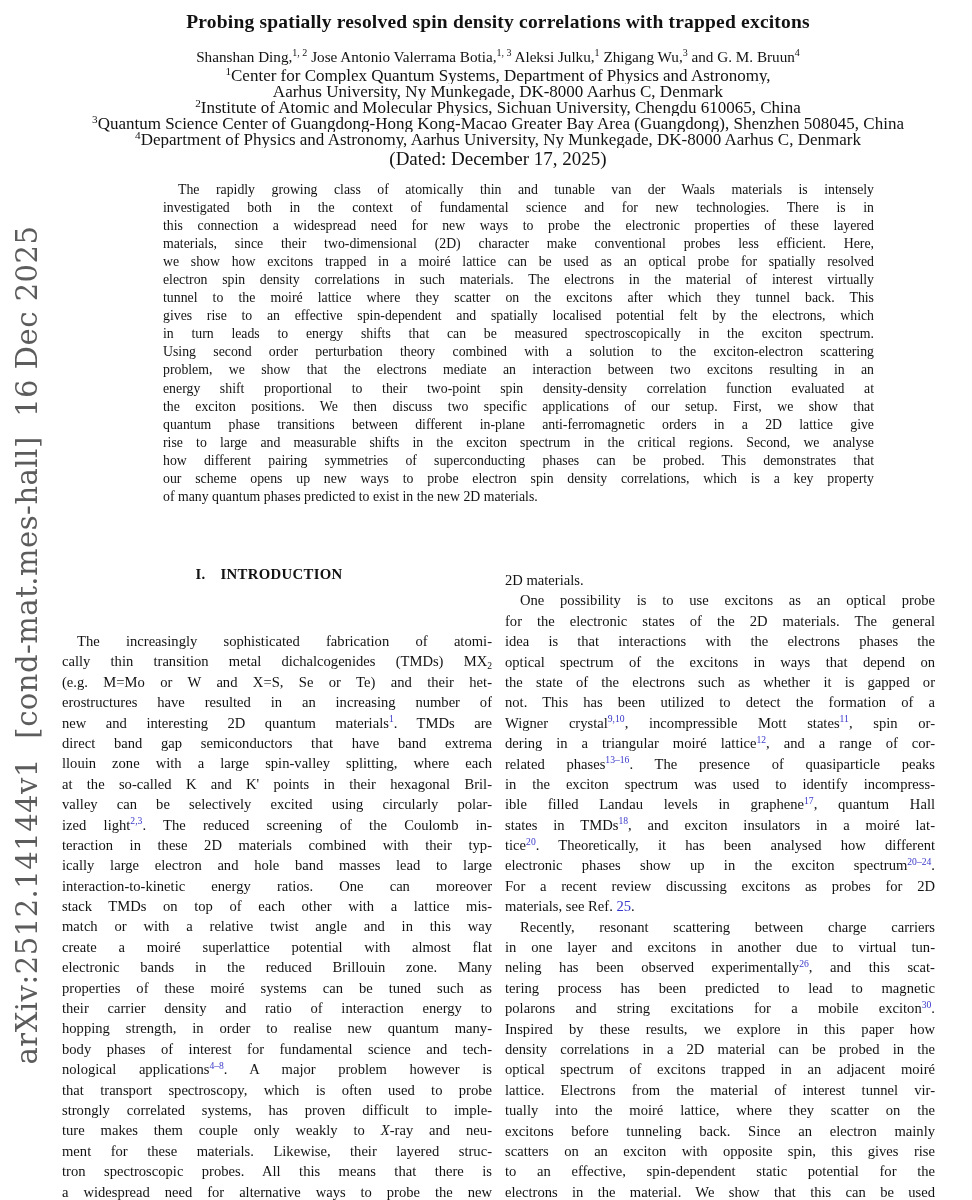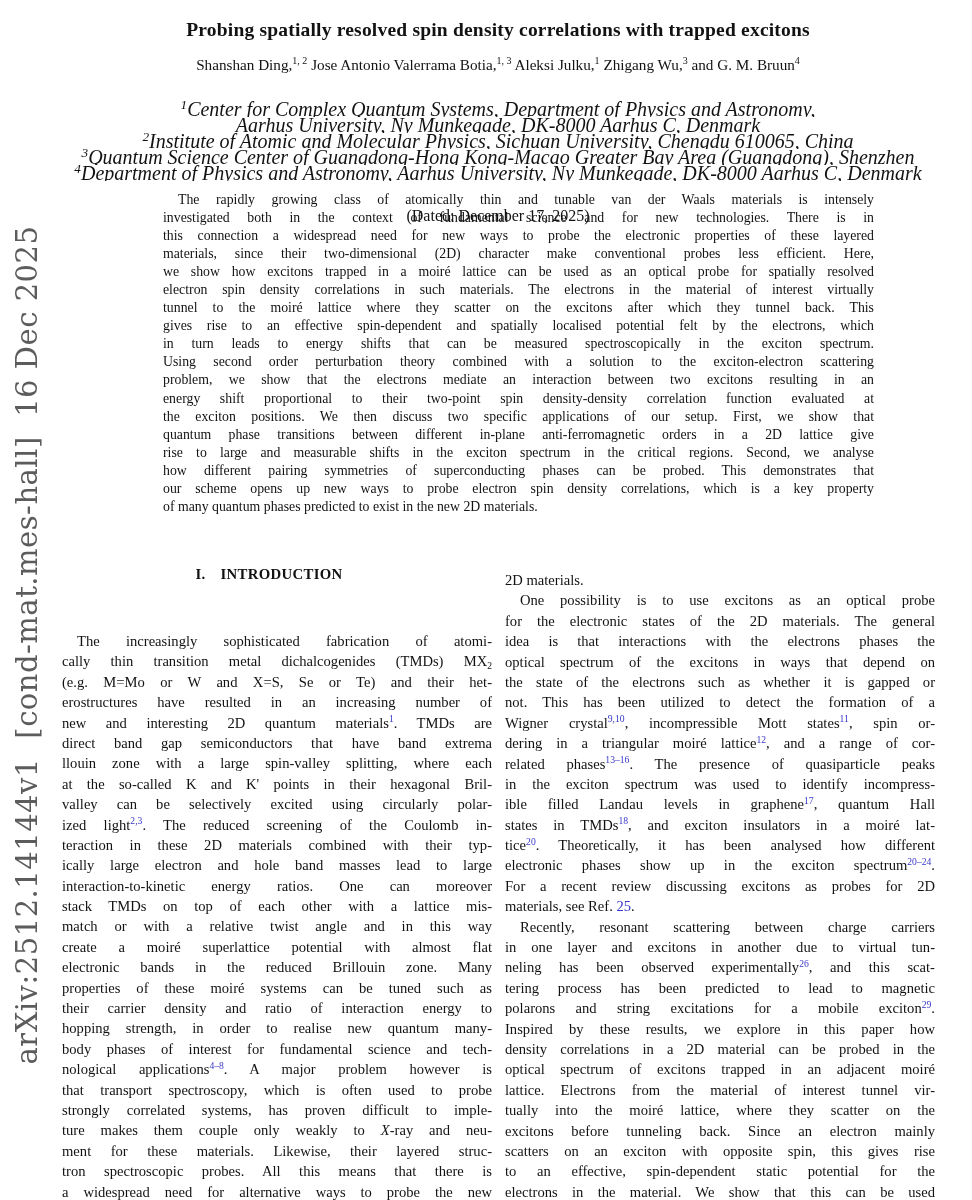--- a/index.html
+++ b/index.html
@@ -17,28 +17,28 @@
     transform:translate(-50%,-50%) rotate(-90deg);
     transform-origin:center center;
     white-space:pre;
     font-size:29px; letter-spacing:0.5px;
     color:#5c5c5c;
     font-family:"DejaVu Serif","Liberation Serif",serif;
   }
 
   
   .head { position:absolute; left:60px; top:0; width:876px; text-align:center; }
-  .title { margin-top:19px; font-size:19.5px; font-weight:bold; letter-spacing:0.2px; }
+  .title { margin-top:11px; font-size:19.5px; font-weight:bold; letter-spacing:0.2px; }
   .authors { margin-top:15px; font-size:15.2px; }
-  .affils { margin-top:27px; font-style:italic; font-size:20px; }
+  .affils { margin-top:2px; font-size:17px; }
   .affils .line { height:16px; line-height:16px; text-align:center; text-align-last:center; text-indent:0; }
-  .dated { margin-top:26px; font-size:16px; }
+  .dated { margin-top:0; font-size:19px; }
 
   
-  .abs { position:absolute; left:163px; top:191px; width:711px; font-size:13.8px; }
+  .abs { position:absolute; left:163px; top:181px; width:711px; font-size:13.8px; }
   .abs .line { height:18.05px; line-height:18.05px; }
 
   
   .line { text-align:justify; text-align-last:justify; overflow:hidden; }
   .line.end { text-align-last:left; }
   .line.indent { text-indent:15px; }
 
   
   .col { position:absolute; width:430px; font-size:14.6px; }
   .col .line { height:20.4px; line-height:20.4px; }
@@ -146,21 +146,21 @@
       <div class="line">ible filled Landau levels in graphene<sup class="ref">17</sup>, quantum Hall</div>
       <div class="line">states in TMDs<sup class="ref">18</sup>, and exciton insulators in a moiré lat-</div>
       <div class="line">tice<sup class="ref">20</sup>. Theoretically, it has been analysed how different</div>
       <div class="line">electronic phases show up in the exciton spectrum<sup class="ref">20–24</sup>.</div>
       <div class="line">For a recent review discussing excitons as probes for 2D</div>
       <div class="line end">materials, see Ref. <span class="ref">25</span>.</div>
       <div class="line indent">Recently, resonant scattering between charge carriers</div>
       <div class="line">in one layer and excitons in another due to virtual tun-</div>
       <div class="line">neling has been observed experimentally<sup class="ref">26</sup>, and this scat-</div>
       <div class="line">tering process has been predicted to lead to magnetic</div>
-      <div class="line">polarons and string excitations for a mobile exciton<sup class="ref">29</sup>.</div>
+      <div class="line">polarons and string excitations for a mobile exciton<sup class="ref">30</sup>.</div>
       <div class="line">Inspired by these results, we explore in this paper how</div>
       <div class="line">density correlations in a 2D material can be probed in the</div>
       <div class="line">optical spectrum of excitons trapped in an adjacent moiré</div>
       <div class="line">lattice. Electrons from the material of interest tunnel vir-</div>
       <div class="line">tually into the moiré lattice, where they scatter on the</div>
       <div class="line">excitons before tunneling back. Since an electron mainly</div>
       <div class="line">scatters on an exciton with opposite spin, this gives rise</div>
       <div class="line">to an effective, spin-dependent static potential for the</div>
       <div class="line">electrons in the material. We show that this can be used</div>
     </div>

